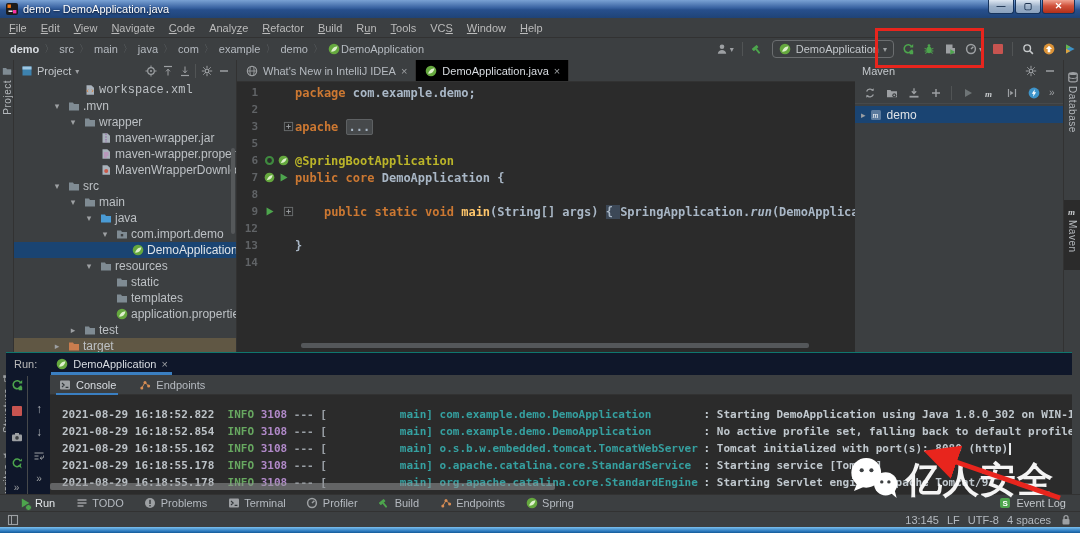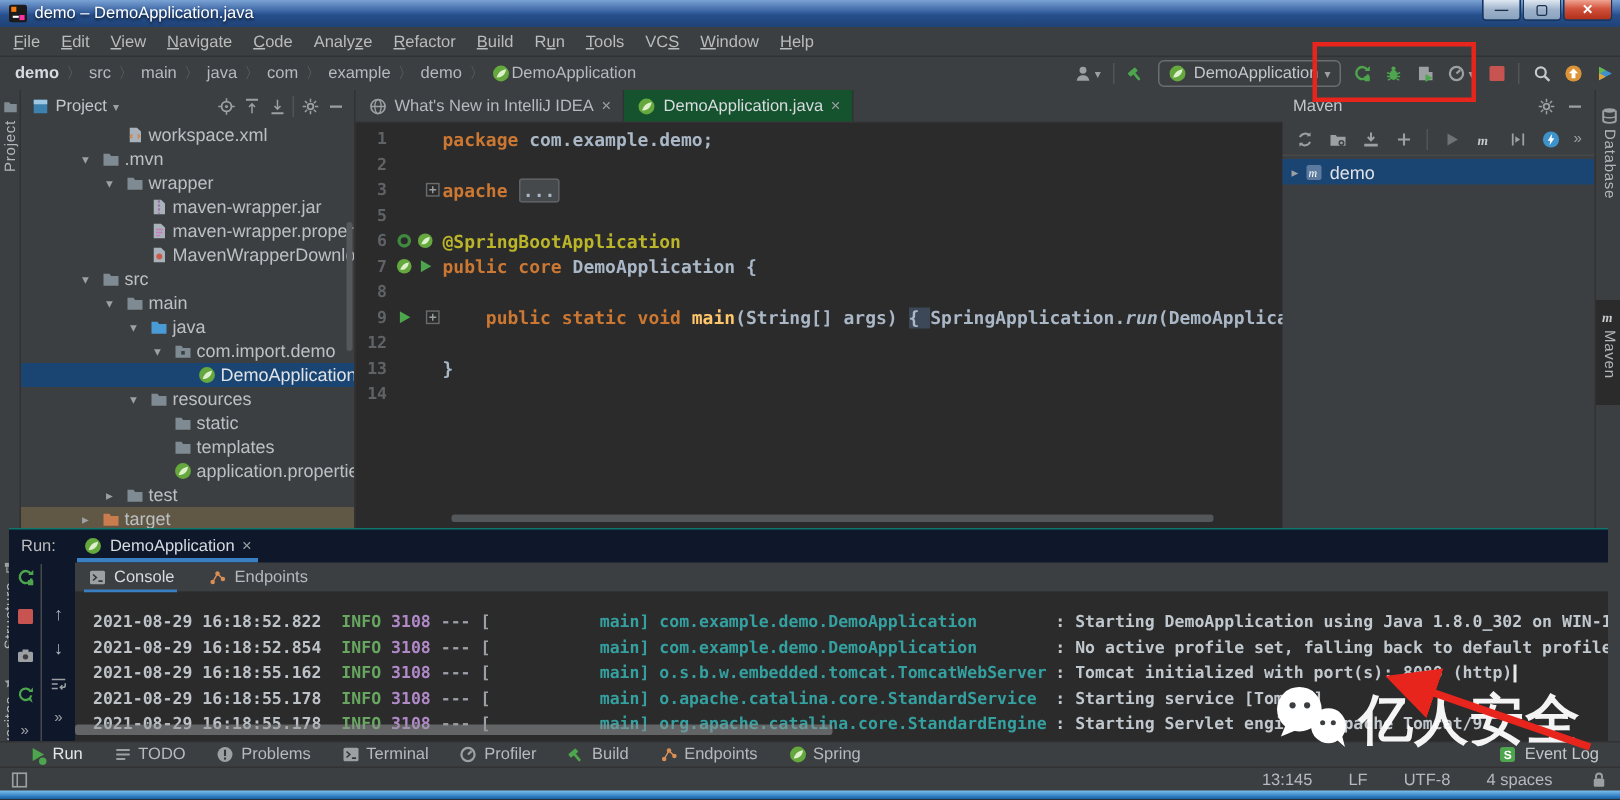--- a/index.html
+++ b/index.html
@@ -47,21 +47,21 @@
 .tree{font-size:12px}
 .tree-row{height:16px;display:flex;align-items:center;gap:3px;white-space:nowrap;color:#bcc0c4}
 .tree-row .chev{width:14px;font-size:9px;color:#9da0a3;text-align:center;flex:0 0 auto}
 .tree-row.selected{background:#1a4472;color:#dfe3e7}
 .tree-row.hl{background:rgba(190,150,80,.28)}
 #proj-scroll{position:absolute;right:1px;top:88px;width:4px;height:86px;background:#55585a;border-radius:2px}
 
 #editor{position:absolute;left:237px;top:60px;width:702px;height:292px;background:#2b2b2b}
 #editor-tabs{height:22px;background:#3c3f41;border-bottom:1px solid #323232;display:flex}
 .etab{display:flex;align-items:center;gap:5px;padding:0 8px;font-size:11px;color:#b5bac0;border-right:1px solid #323232}
-.etab.active{background:#14532d;color:#d8dce1}
+.etab.active{background:#000000;color:#d8dce1}
 .etab .x{color:#9da0a3;font-size:11px}
 #code-area{position:absolute;left:0;top:22px;right:0;bottom:0;overflow:hidden;padding-top:2px}
 .code-row{display:flex;align-items:center;height:17px}
 .lnum{width:26px;text-align:right;padding-right:5px;font:bold 11px "DejaVu Sans Mono",monospace;color:#606366;flex:0 0 auto}
 .gut{width:32px;display:flex;align-items:center;gap:1px;flex:0 0 auto}
 .gut .fold{margin-left:auto}
 .gut .ic svg{width:11px;height:11px}
 .code{font:bold 12px "DejaVu Sans Mono",monospace;white-space:pre;color:#a9b7c6}
 .sg-kw{color:#cc7832}.sg-pl{color:#a9b7c6}.sg-ann{color:#bbb529}.sg-fn{color:#ffc66b}
 .sg-it{color:#a9b7c6;font-style:italic}
@@ -97,21 +97,21 @@
 .caret{display:inline-block;width:2px;height:12px;background:#e6e8ea;vertical-align:middle;margin-left:1px}
 #console-hthumb{position:absolute;left:0;top:88px;width:505px;height:7px;background:rgba(145,148,150,.55);border-radius:2px}
 
 #bottom-bar{position:absolute;left:0;top:494px;right:0;height:17px;background:#3c3f41;border-top:1px solid #323232;display:flex;align-items:center;gap:20px;padding-left:18px;font-size:11px}
 .bb-item{display:flex;align-items:center;gap:4px;color:#b5bac0}
 .bb-item.active{color:#e4e7ea}
 .rundot{position:relative}
 .rundot::after{content:"";position:absolute;right:-1px;bottom:-1px;width:5px;height:5px;border-radius:50%;background:#4da54d;border:1px solid #3c3f41}
 #event-log{position:absolute;right:14px;display:flex;align-items:center;gap:5px;color:#c3c7cb}
 #status-bar{position:absolute;left:0;top:511px;right:0;height:16px;background:#3c3f41;border-top:1px solid #323232;display:flex;align-items:center;gap:8px;padding-left:6px;font-size:11px;color:#b5bac0}
-#status-right{position:absolute;right:8px;display:flex;align-items:center;gap:24px}
+#status-right{position:absolute;right:8px;display:flex;align-items:center;gap:8px}
 #taskbar-sliver{position:absolute;left:0;top:527px;right:0;height:6px;background:linear-gradient(#7cc0ee,#2a77bc 70%,#155a96)}
 
 #watermark{position:absolute;left:848px;top:456px;display:flex;align-items:center;gap:6px;z-index:50;pointer-events:none}
 #watermark .wm-text{font-family:"DejaVu Sans",sans-serif;font-size:36px;font-weight:bold;color:rgba(255,255,255,.95);letter-spacing:1px;line-height:1}
 </style>
 </head>
 <body>
 
 <div id="root">
 
@@ -322,21 +322,21 @@
             <path d="M6 .8v2.2M6 9v2.2M.8 6H3M9 6h2.2M2.3 2.3l1.5 1.5M8.2 8.2l1.5 1.5M9.7 2.3L8.2 3.8M3.8 8.2L2.3 9.7" stroke="#9da0a3"></path>
           </svg>
         </span>
       <span class="ic">
           <svg viewBox="0 0 12 12">
             <path d="M2 6h8" stroke="#9da0a3" stroke-width="1.5"></path>
           </svg>
         </span>
     </div>
     <div id="project-tree" class="tree">
-        <div class="tree-row" style="padding-left: 52px;">
+        <div class="tree-row" style="padding-left: 52px; font-family: Liberation Mono, monospace;">
           <span class="chev"></span>
           <span class="ic">
             <svg viewBox="0 0 12 12">
               <path d="M2.5 1.2h4.8L10 3.7v7.1H2.5z" fill="#a9b2bb"></path>
               <path d="M4.2 5.5L3 6.8l1.2 1.3M7.8 5.5L9 6.8 7.8 8.1" stroke="#d28445" fill="none"></path>
             </svg>
           </span>
           <span>workspace.xml</span>
         </div>
         <div class="tree-row" style="padding-left: 36px;">

